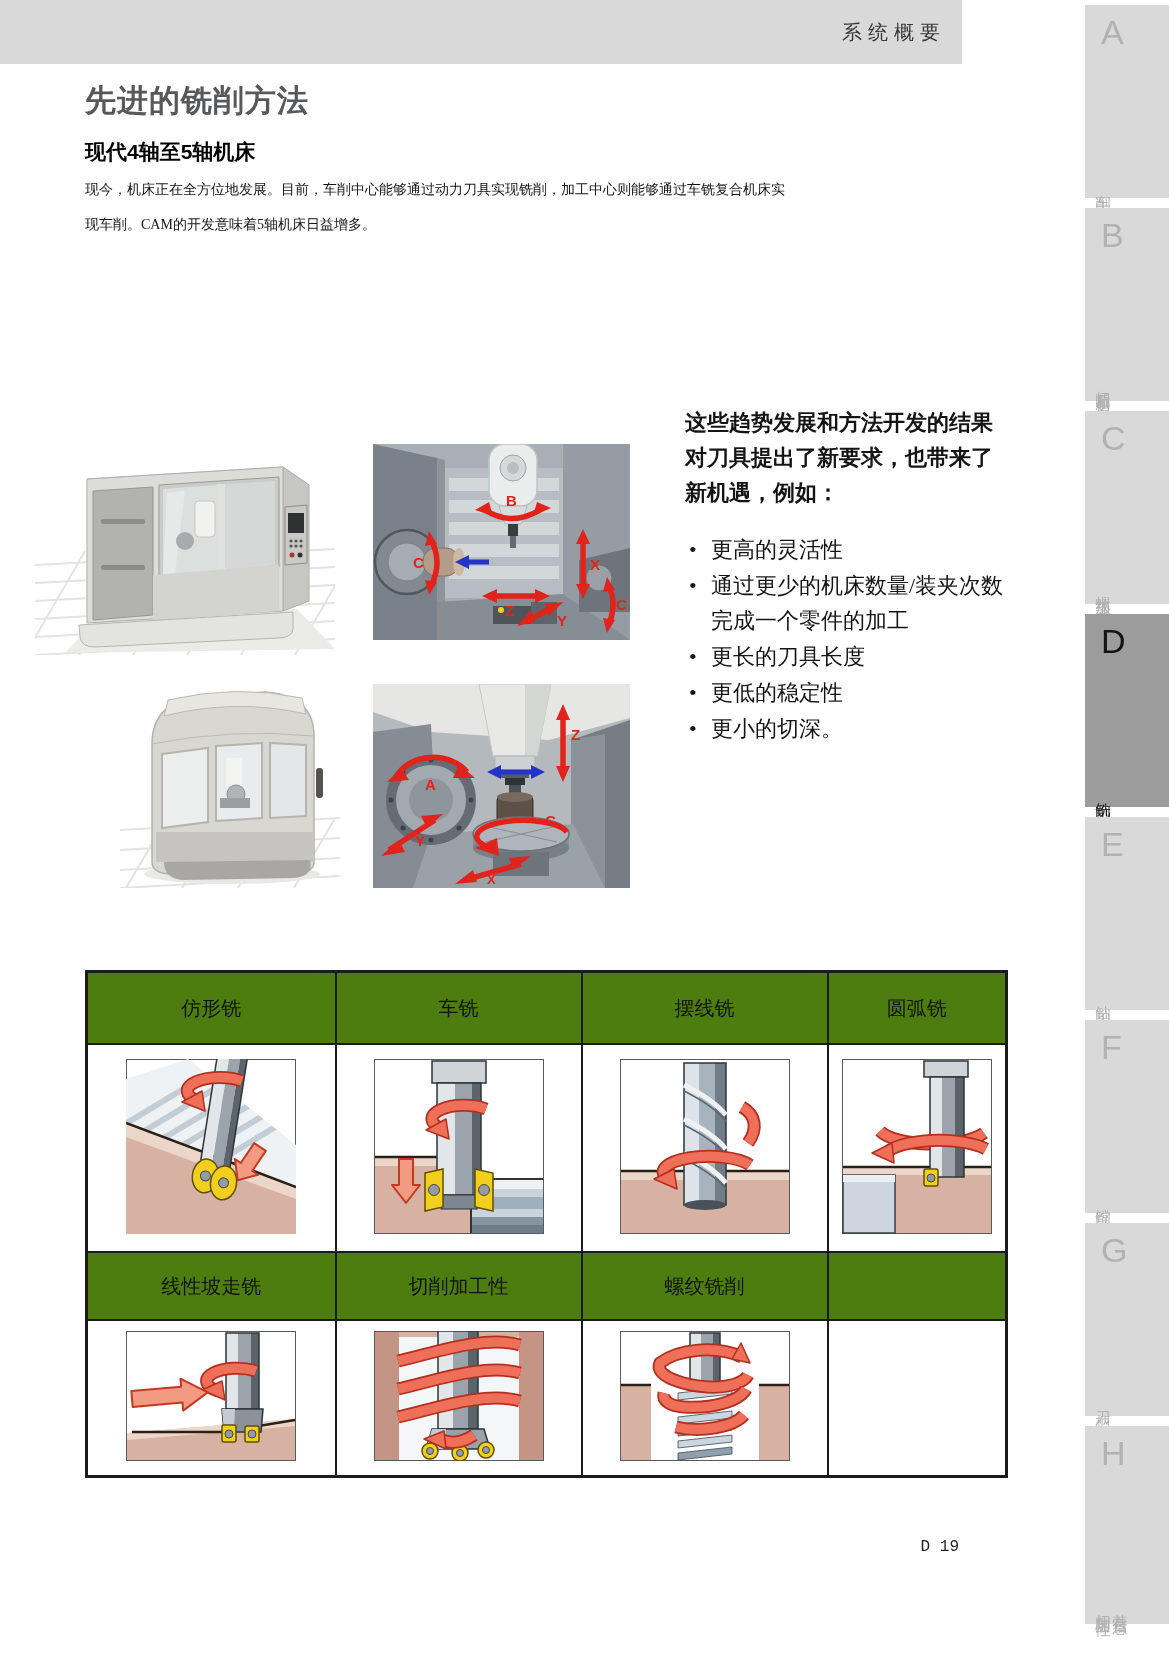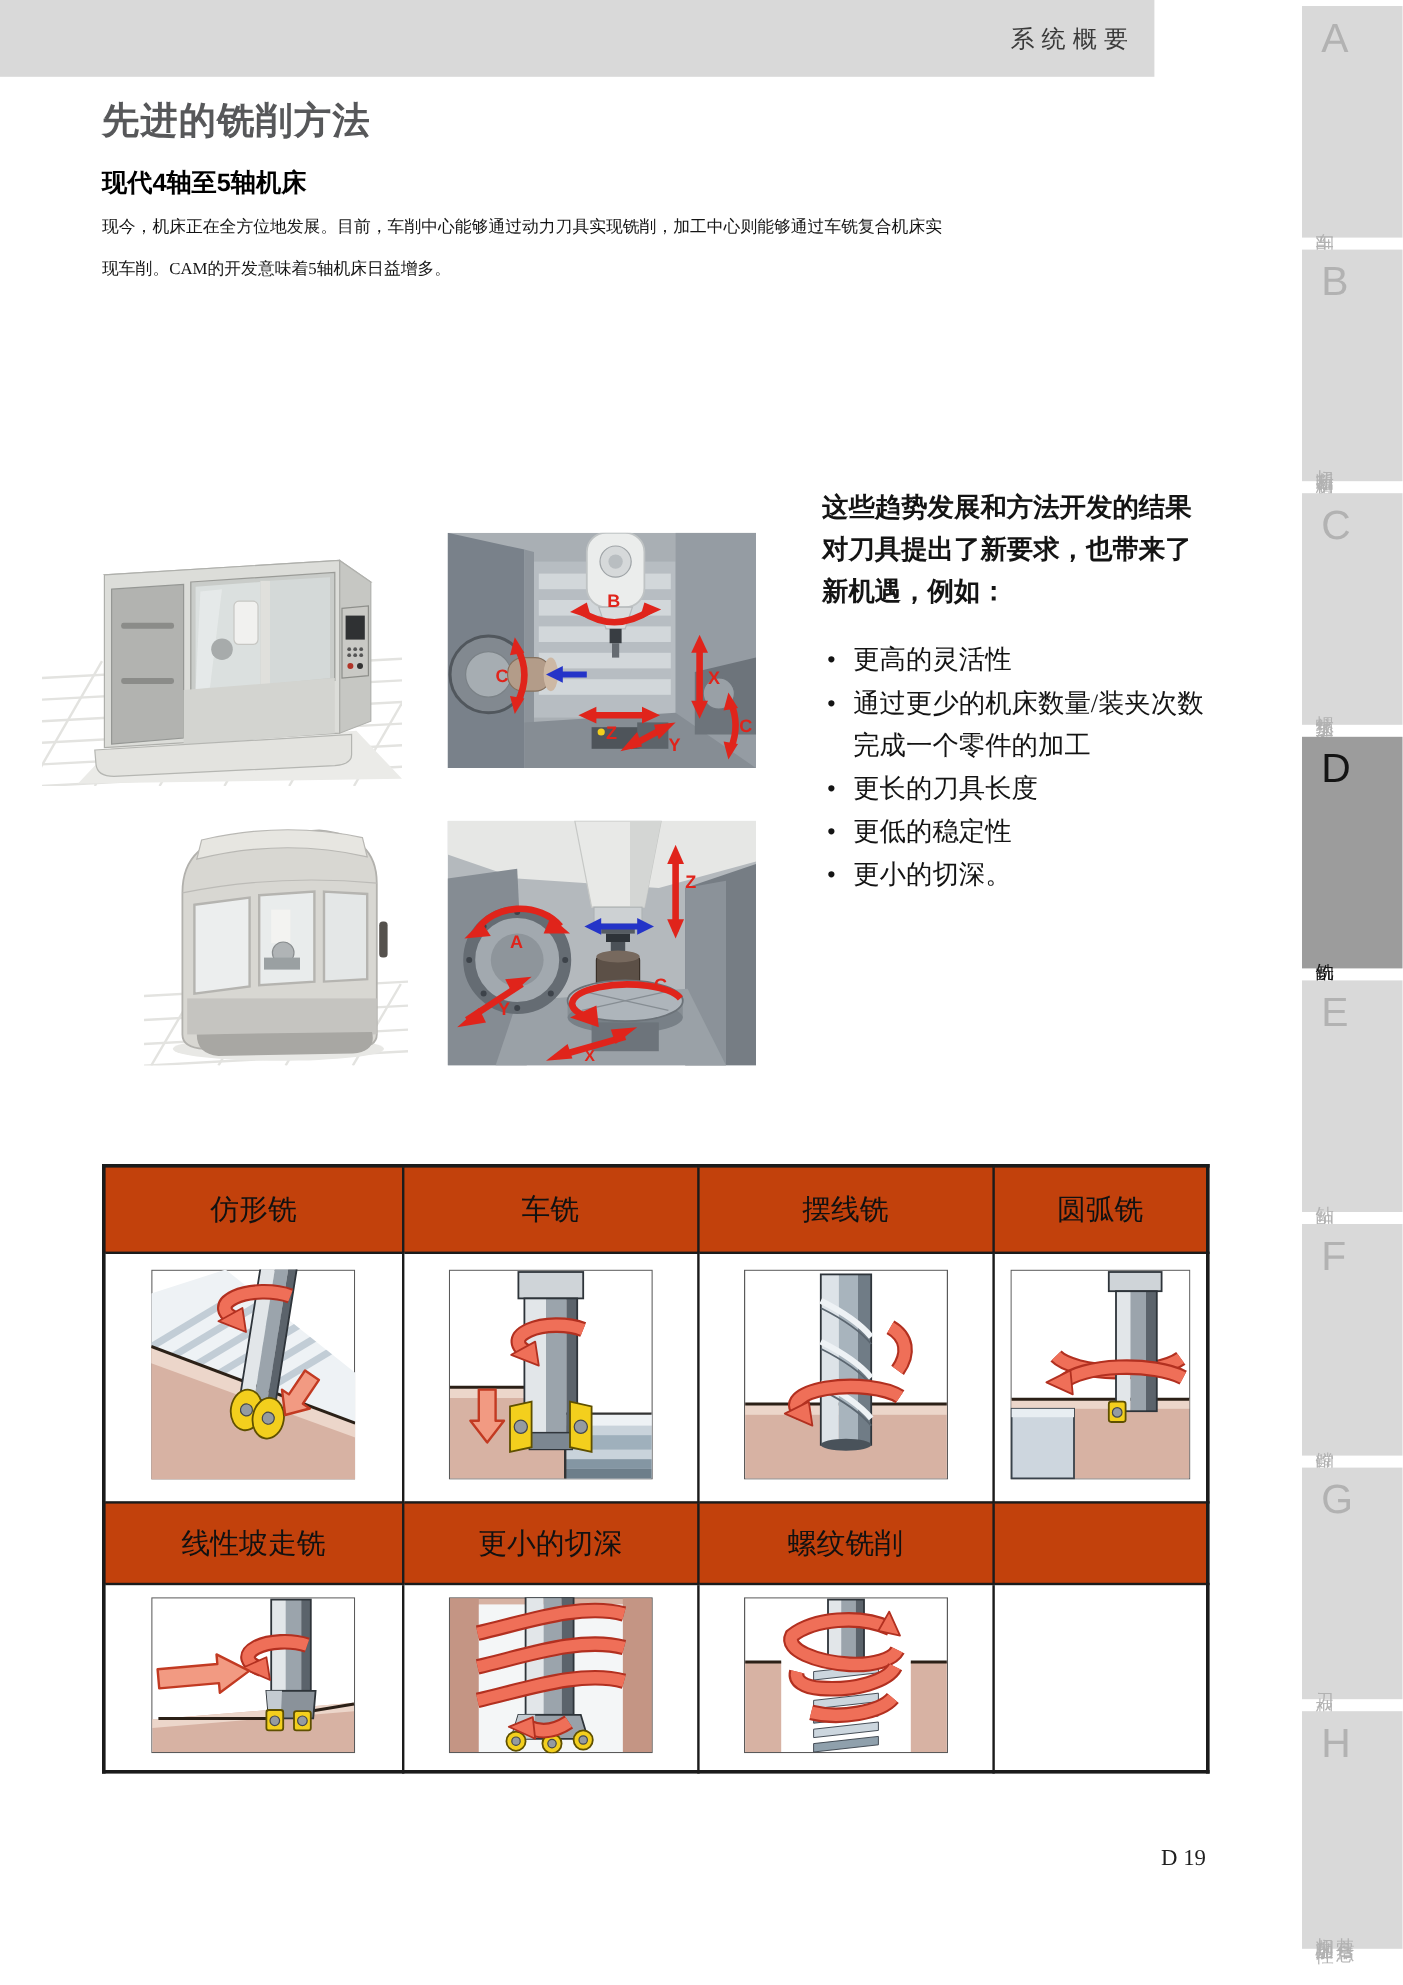--- a/index.html
+++ b/index.html
@@ -28,28 +28,28 @@
   .trends p{margin:0 0 22px 0;font-weight:bold;}
   .trends ul{margin:0;padding:0;list-style:none;}
   .trends li{position:relative;padding-left:26px;margin:0 0 1px 0;}
   .trends li::before{content:"\2022";position:absolute;left:4px;top:0;}
   
   .fig{position:absolute;}
   
   .methods{position:absolute;left:85px;top:970px;width:920px;border-collapse:collapse;
         table-layout:fixed;border:3px solid #1b1b1b;}
   .methods th,.methods td{border:2px solid #1b1b1b;padding:0;}
-  .methods tr.hdr th{background:#c2410c;font-weight:normal;font-size:24px;color:#111;}
+  .methods tr.hdr th{background:#4d7c0f;font-weight:normal;font-size:20px;color:#111;}
   .methods tr.r1 th{height:70px;}
   .methods tr.r2 th{height:66px;}
   .methods tr.imgs td{background:#fff;text-align:center;vertical-align:middle;}
   .methods tr.r1i td{height:206px;}
   .methods tr.r2i td{height:154px;}
-  .page-number{position:absolute;left:855px;top:1538px;width:150px;text-align:right;
-        font-family:Liberation Serif, serif;font-size:19px;color:#1f1f1f;}
+  .page-number{position:absolute;left:809px;top:1538px;width:150px;text-align:right;
+        font-family:Liberation Mono, monospace;font-size:16px;color:#1f1f1f;}
   
   .rb-u{fill:none;stroke:#b23020;stroke-width:13;}
   .rb-o{fill:none;stroke:#ef6f58;stroke-width:9.5;}
   .ah{fill:#ef6f58;stroke:#b23020;stroke-width:1.5;stroke-linejoin:round;}
   .feed{fill:#f29a82;stroke:#c23a22;stroke-width:2;stroke-linejoin:round;}
   .arr{fill:none;stroke:#e0241b;stroke-width:5.5;}
   .arrh{fill:#e0241b;}
   .axlbl{font-family:"Liberation Sans",sans-serif;font-weight:bold;font-size:15px;fill:#e0241b;}
 </style>
 </head>
@@ -445,21 +445,21 @@
           <rect x="82" y="110" width="14" height="17" rx="2" fill="#f3cf1d" stroke="#5f5000" stroke-width="1.5"></rect>
           <circle cx="89" cy="119" r="4" fill="#959ba1" stroke="#44484c"></circle>
           <path class="rb-u" d="M144,90 A 56,19 0 0 0 44,94"></path>
           <path class="rb-o" d="M144,90 A 56,19 0 0 0 44,94"></path>
           <polygon class="ah" points="50,84 52,104 30,94"></polygon>
         </svg>
       </td>
     </tr>
     <tr class="hdr r2">
       <th>线性坡走铣</th>
-      <th>更小的切深</th>
+      <th>切削加工性</th>
       <th>螺纹铣削</th>
       <th></th>
     </tr>
     <tr class="imgs r2i">
       <td>
         <svg width="170" height="130" viewBox="0 0 170 130">
           <rect x="0.5" y="0.5" width="169" height="129" fill="#ffffff" stroke="#5a5a5a"></rect>
           <polygon points="1,102 169,88 169,129 1,129" fill="#d7b2a3"></polygon>
           <polygon points="1,102 169,88 169,95 1,109" fill="#ecd6ca"></polygon>
           <line x1="6" y1="101" x2="96" y2="101" stroke="#2b2017" stroke-width="2.5"></line>

